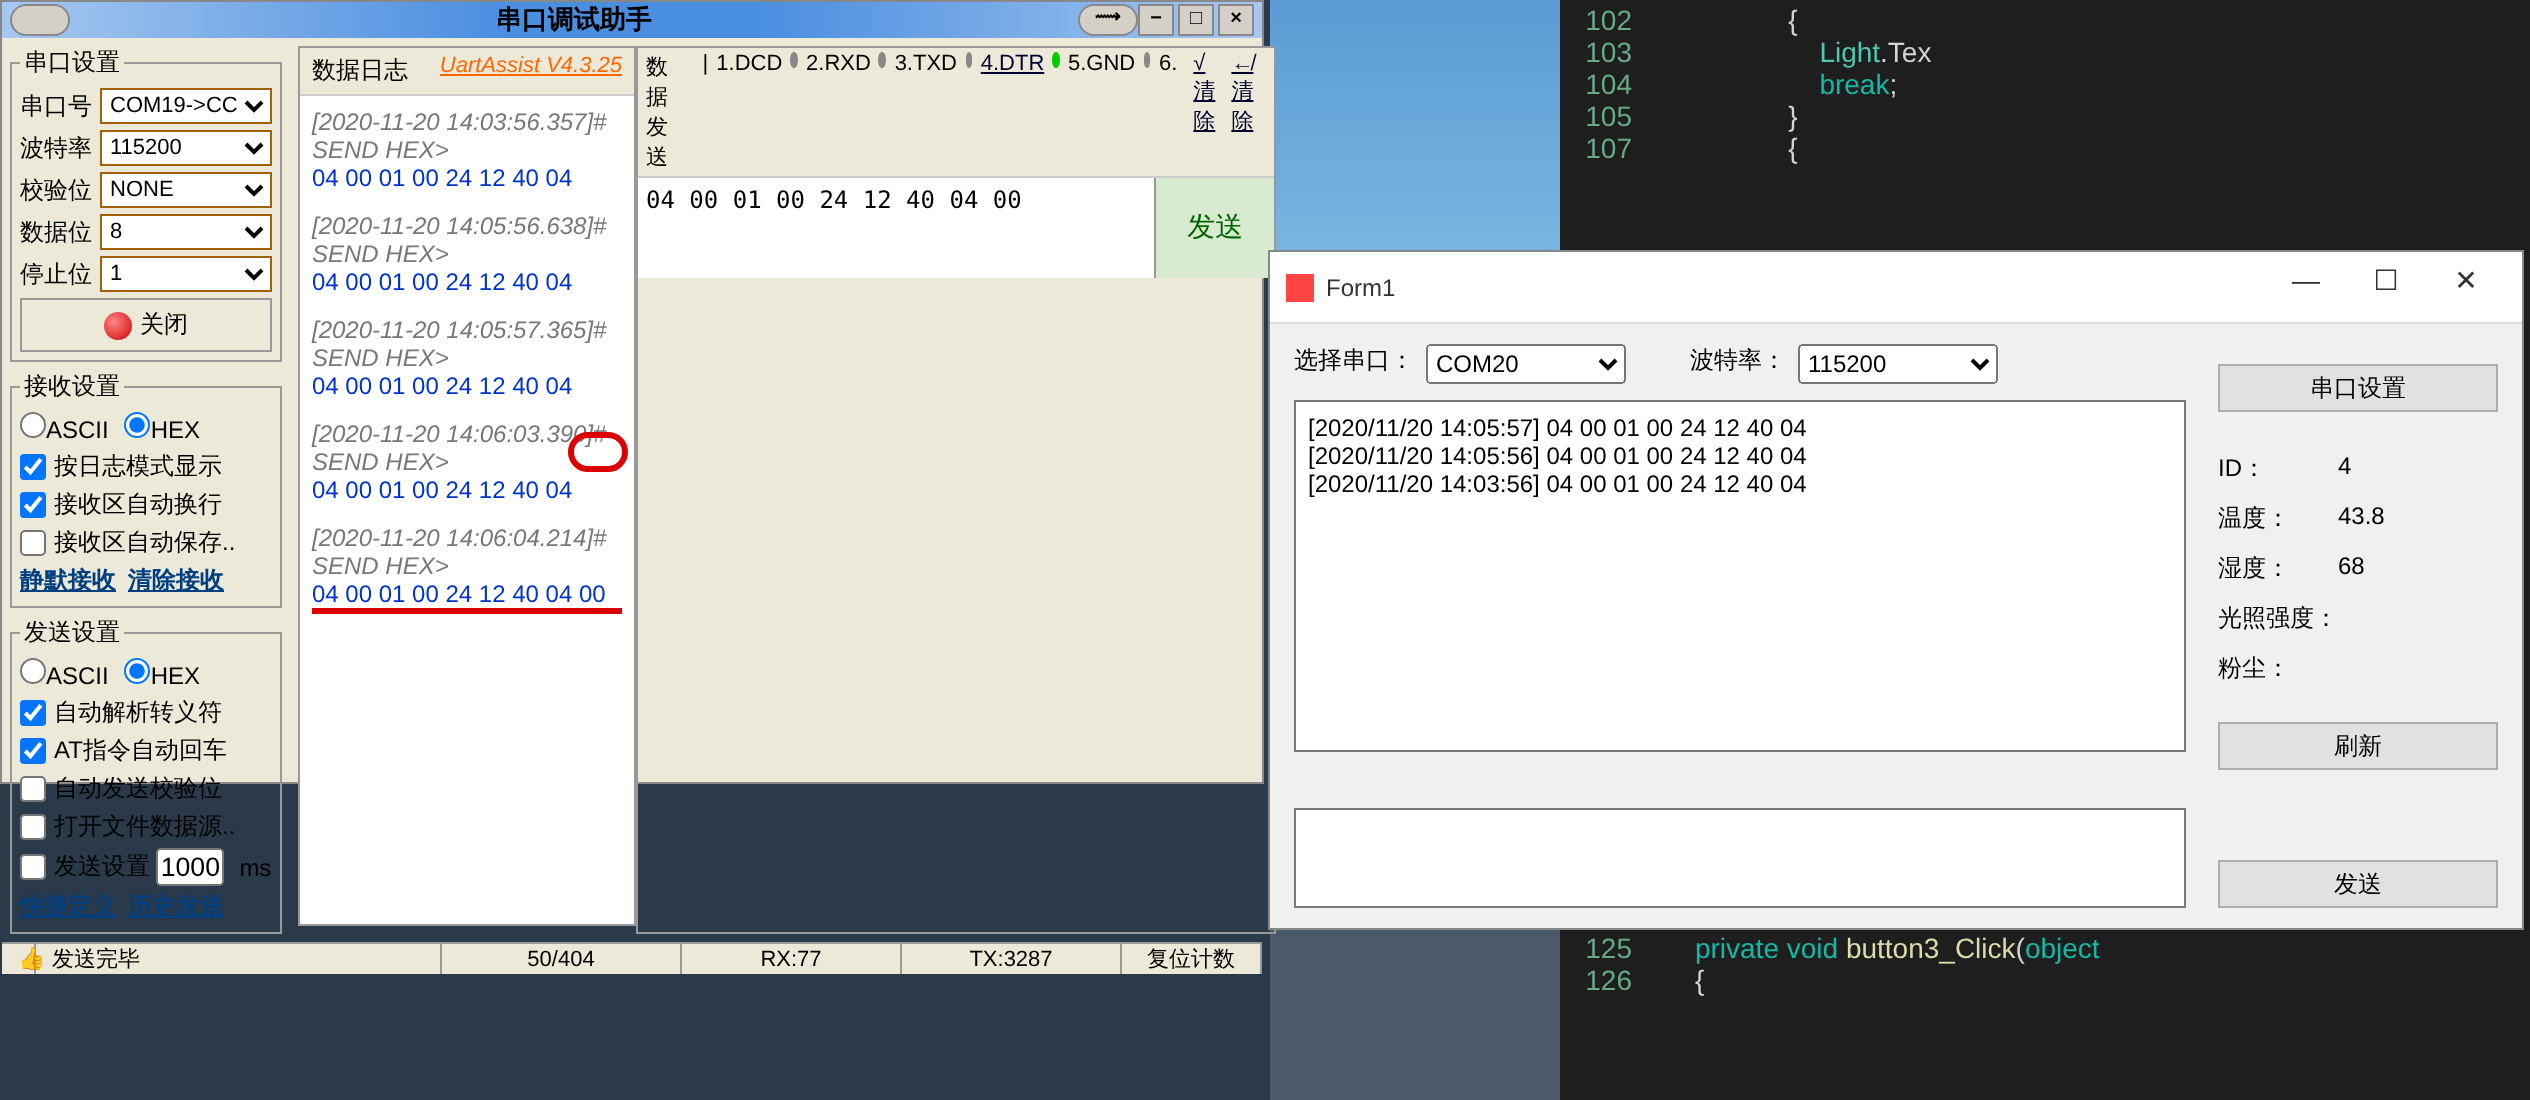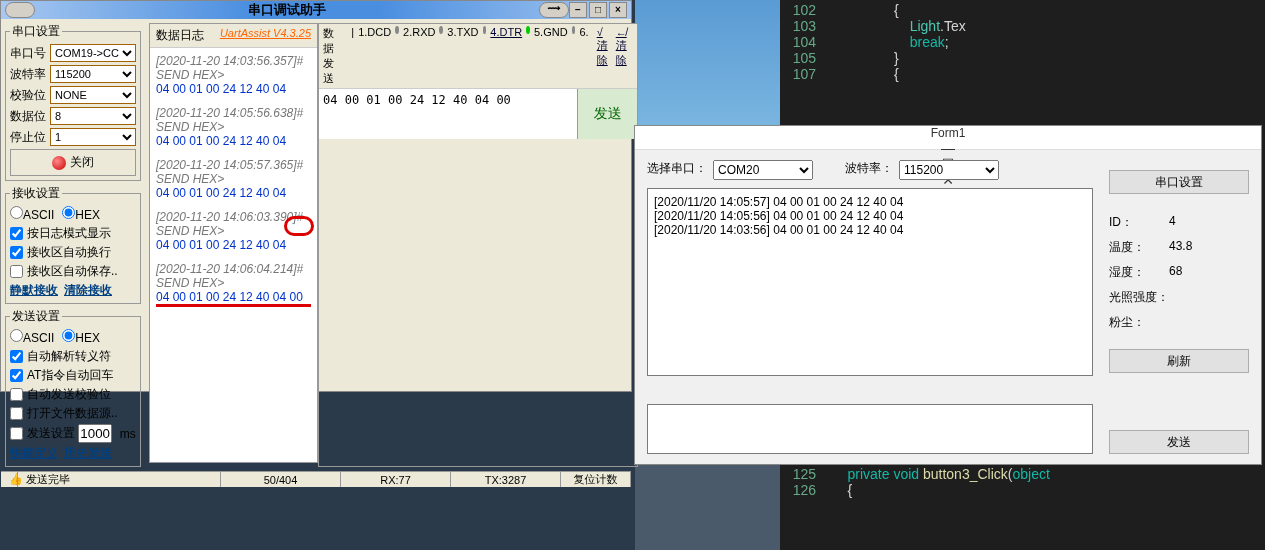--- a/index.html
+++ b/index.html
@@ -47,21 +47,21 @@
 .send-hdr .sh-link { text-decoration: underline; color: #003; }
 .send-body { display: flex; }
 .send-input { flex: 1; border: none; padding: 4px; font-family: Consolas, monospace; height: 50px; resize: none; font-size: 12px; }
 .send-btn { width: 60px; background: #d8ead0; border-left: 1px solid #999; font-size: 14px; color: #060; display: flex; align-items: center; justify-content: center; }
 
 .status-bar { display: flex; align-items: center; height: 20px; background: #ece9d8; border-top: 1px solid #999; font-size: 11px; }
 .status-bar > div { border-right: 1px solid #999; padding: 0 8px; height: 100%; display: flex; align-items: center; }
 
 
 .form1-win { position: absolute; left: 634px; top: 125px; width: 628px; height: 340px; background: #f0f0f0; border: 1px solid #888; display: flex; flex-direction: column; }
-.form1-title { height: 24px; background: #fff; display: flex; align-items: center; padding: 0 8px; border-bottom: 1px solid #ddd; flex-direction: column; }
+.form1-title { height: 36px; background: #fff; display: flex; align-items: center; padding: 0 8px; border-bottom: 1px solid #ddd; }
 .form1-title .f-icon { width: 14px; height: 14px; background: #f44; margin-right: 6px; }
 .form1-title .f-text { flex: 1; font-size: 12px; color: #333; }
 .form1-title .f-btn { width: 40px; height: 24px; text-align: center; font-size: 14px; color: #333; }
 .form1-body { flex: 1; padding: 10px 12px; display: flex; gap: 16px; }
 .form1-left { flex: 1; display: flex; flex-direction: column; }
 .form1-ctrl-row { display: flex; gap: 6px; margin-bottom: 8px; }
 .form1-ctrl-row select { width: 100px; height: 20px; font-size: 12px; }
 .form1-log { flex: 1; background: #fff; border: 1px solid #7a7a7a; padding: 6px; font-family: Consolas, monospace; font-size: 12px; overflow: auto; }
 .form1-input { height: 50px; background: #fff; border: 1px solid #7a7a7a; margin-top: 28px; }
 .form1-right { width: 140px; display: flex; flex-direction: column; }

